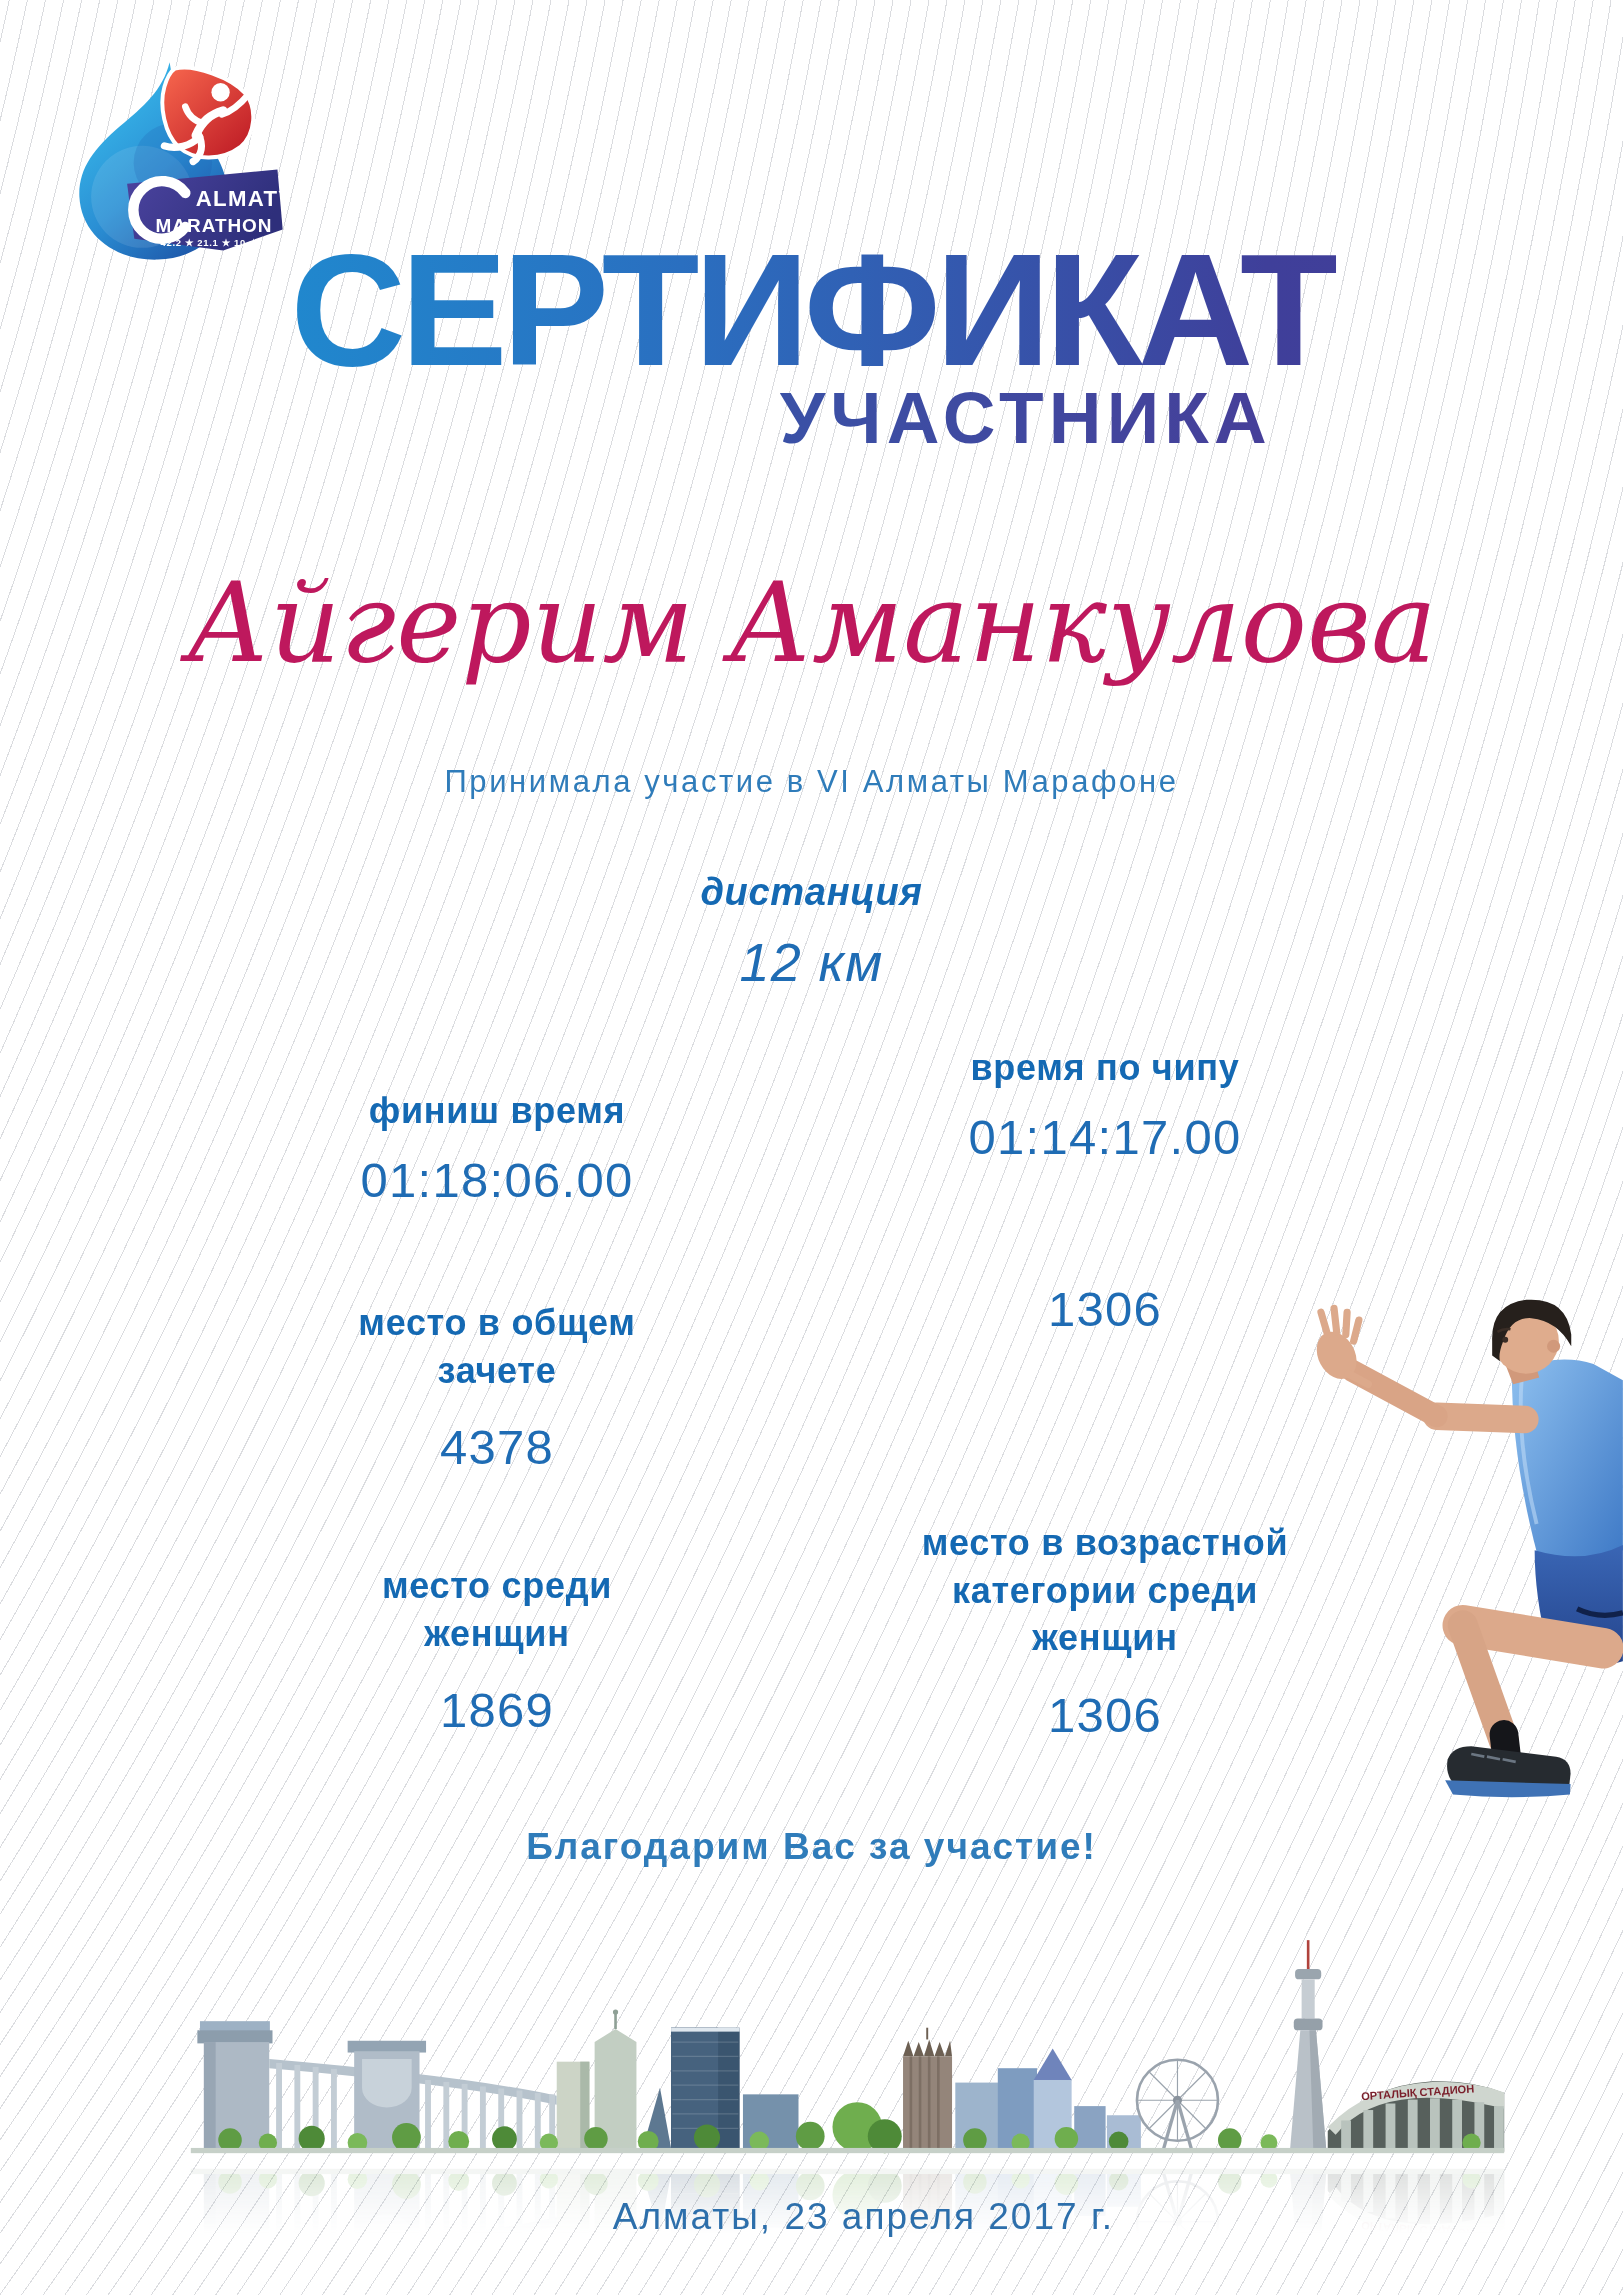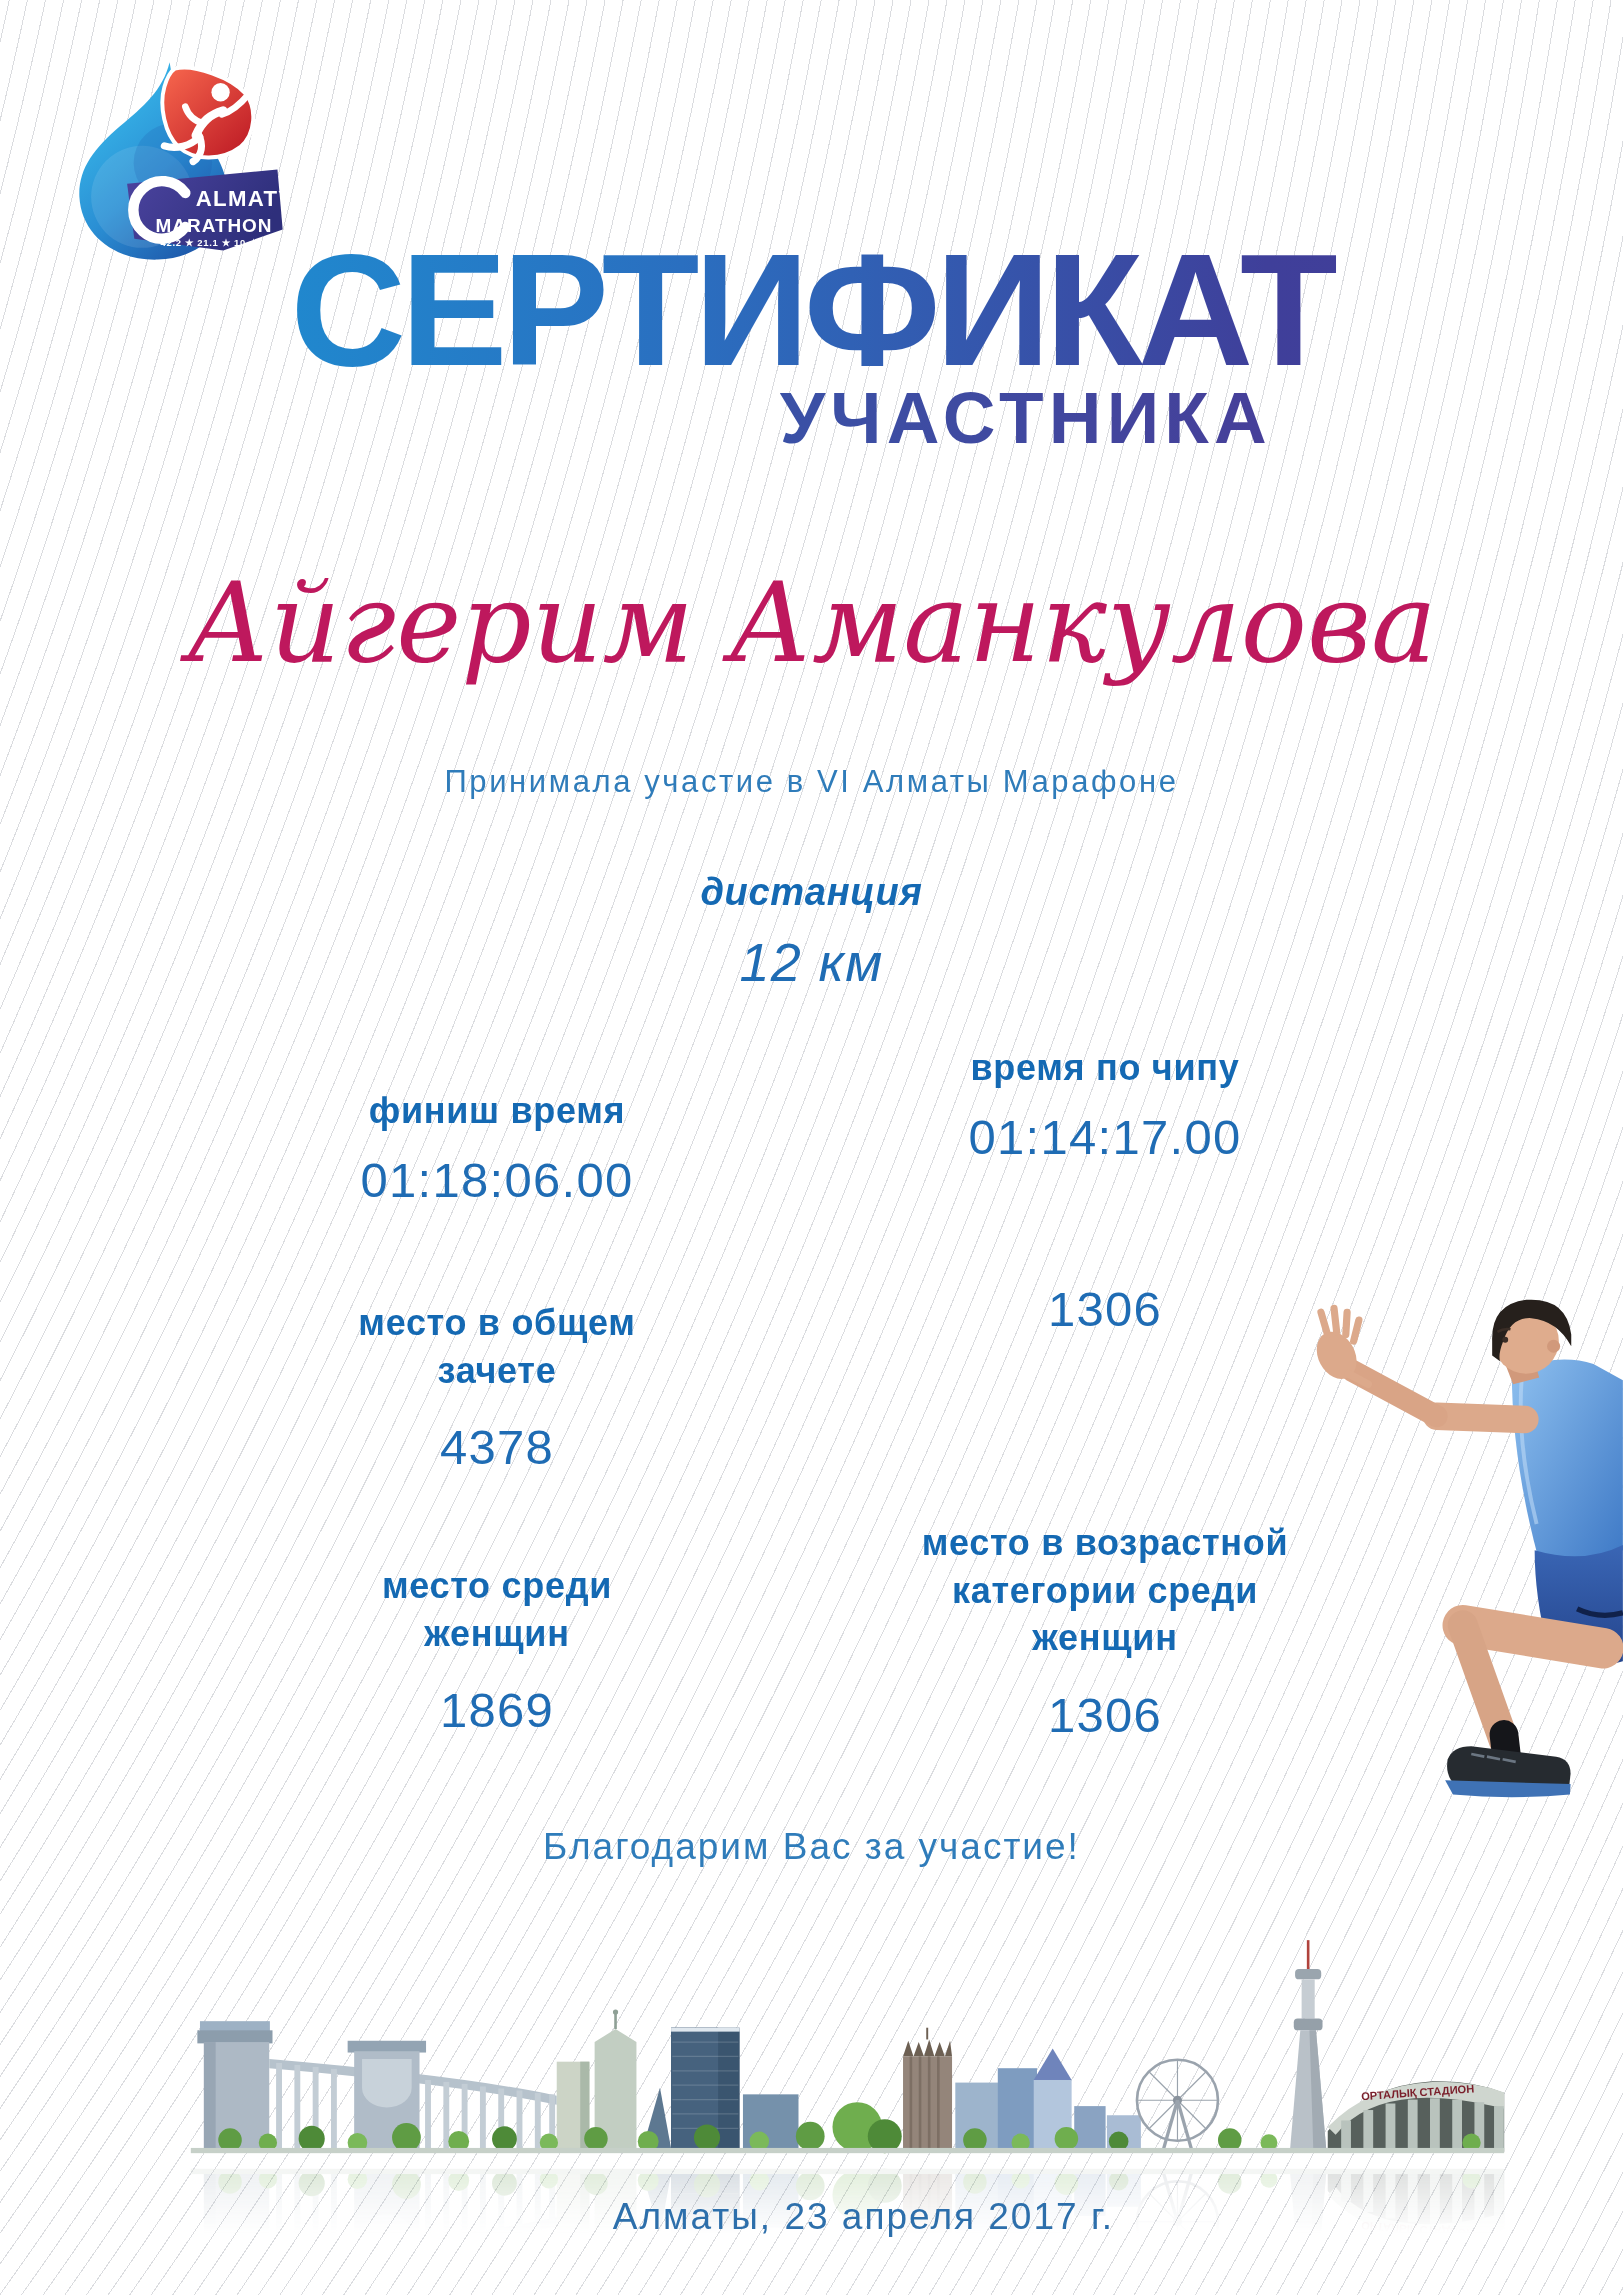--- a/index.html
+++ b/index.html
@@ -52,21 +52,21 @@
   .row-2{top:1256px;}
   .row-3{top:1519px;}
   .stat-label{
     margin:0 auto;font-size:36px;font-weight:700;letter-spacing:0.7px;
     line-height:1.32;color:#1469b3;
   }
   .stat-value{font-size:49px;font-weight:300;letter-spacing:1.3px;color:#1f6cb4;}
   .row-1 .stat-value{margin-top:17px;}
   .row-2 .stat-value,.row-3 .stat-value{margin-top:25px;}
 
-  .thanks-line{top:1826px;font-size:37px;font-weight:400;letter-spacing:2px;color:#2f7cba;}
+  .thanks-line{top:1826px;font-size:37px;font-weight:700;letter-spacing:2px;color:#2f7cba;}
 
   .logo{left:65px;top:58px;width:219px;height:211px;}
   .runner{right:0;top:1243px;width:327px;height:562px;}
 
   .skyline-wrap{left:190px;top:1931px;width:1315px;}
   .sky-reflect{
     height:86px;overflow:hidden;opacity:.32;
     -webkit-mask-image:linear-gradient(to bottom,rgba(0,0,0,.7) 0%,rgba(0,0,0,0) 85%);
             mask-image:linear-gradient(to bottom,rgba(0,0,0,.7) 0%,rgba(0,0,0,0) 85%);
   }

